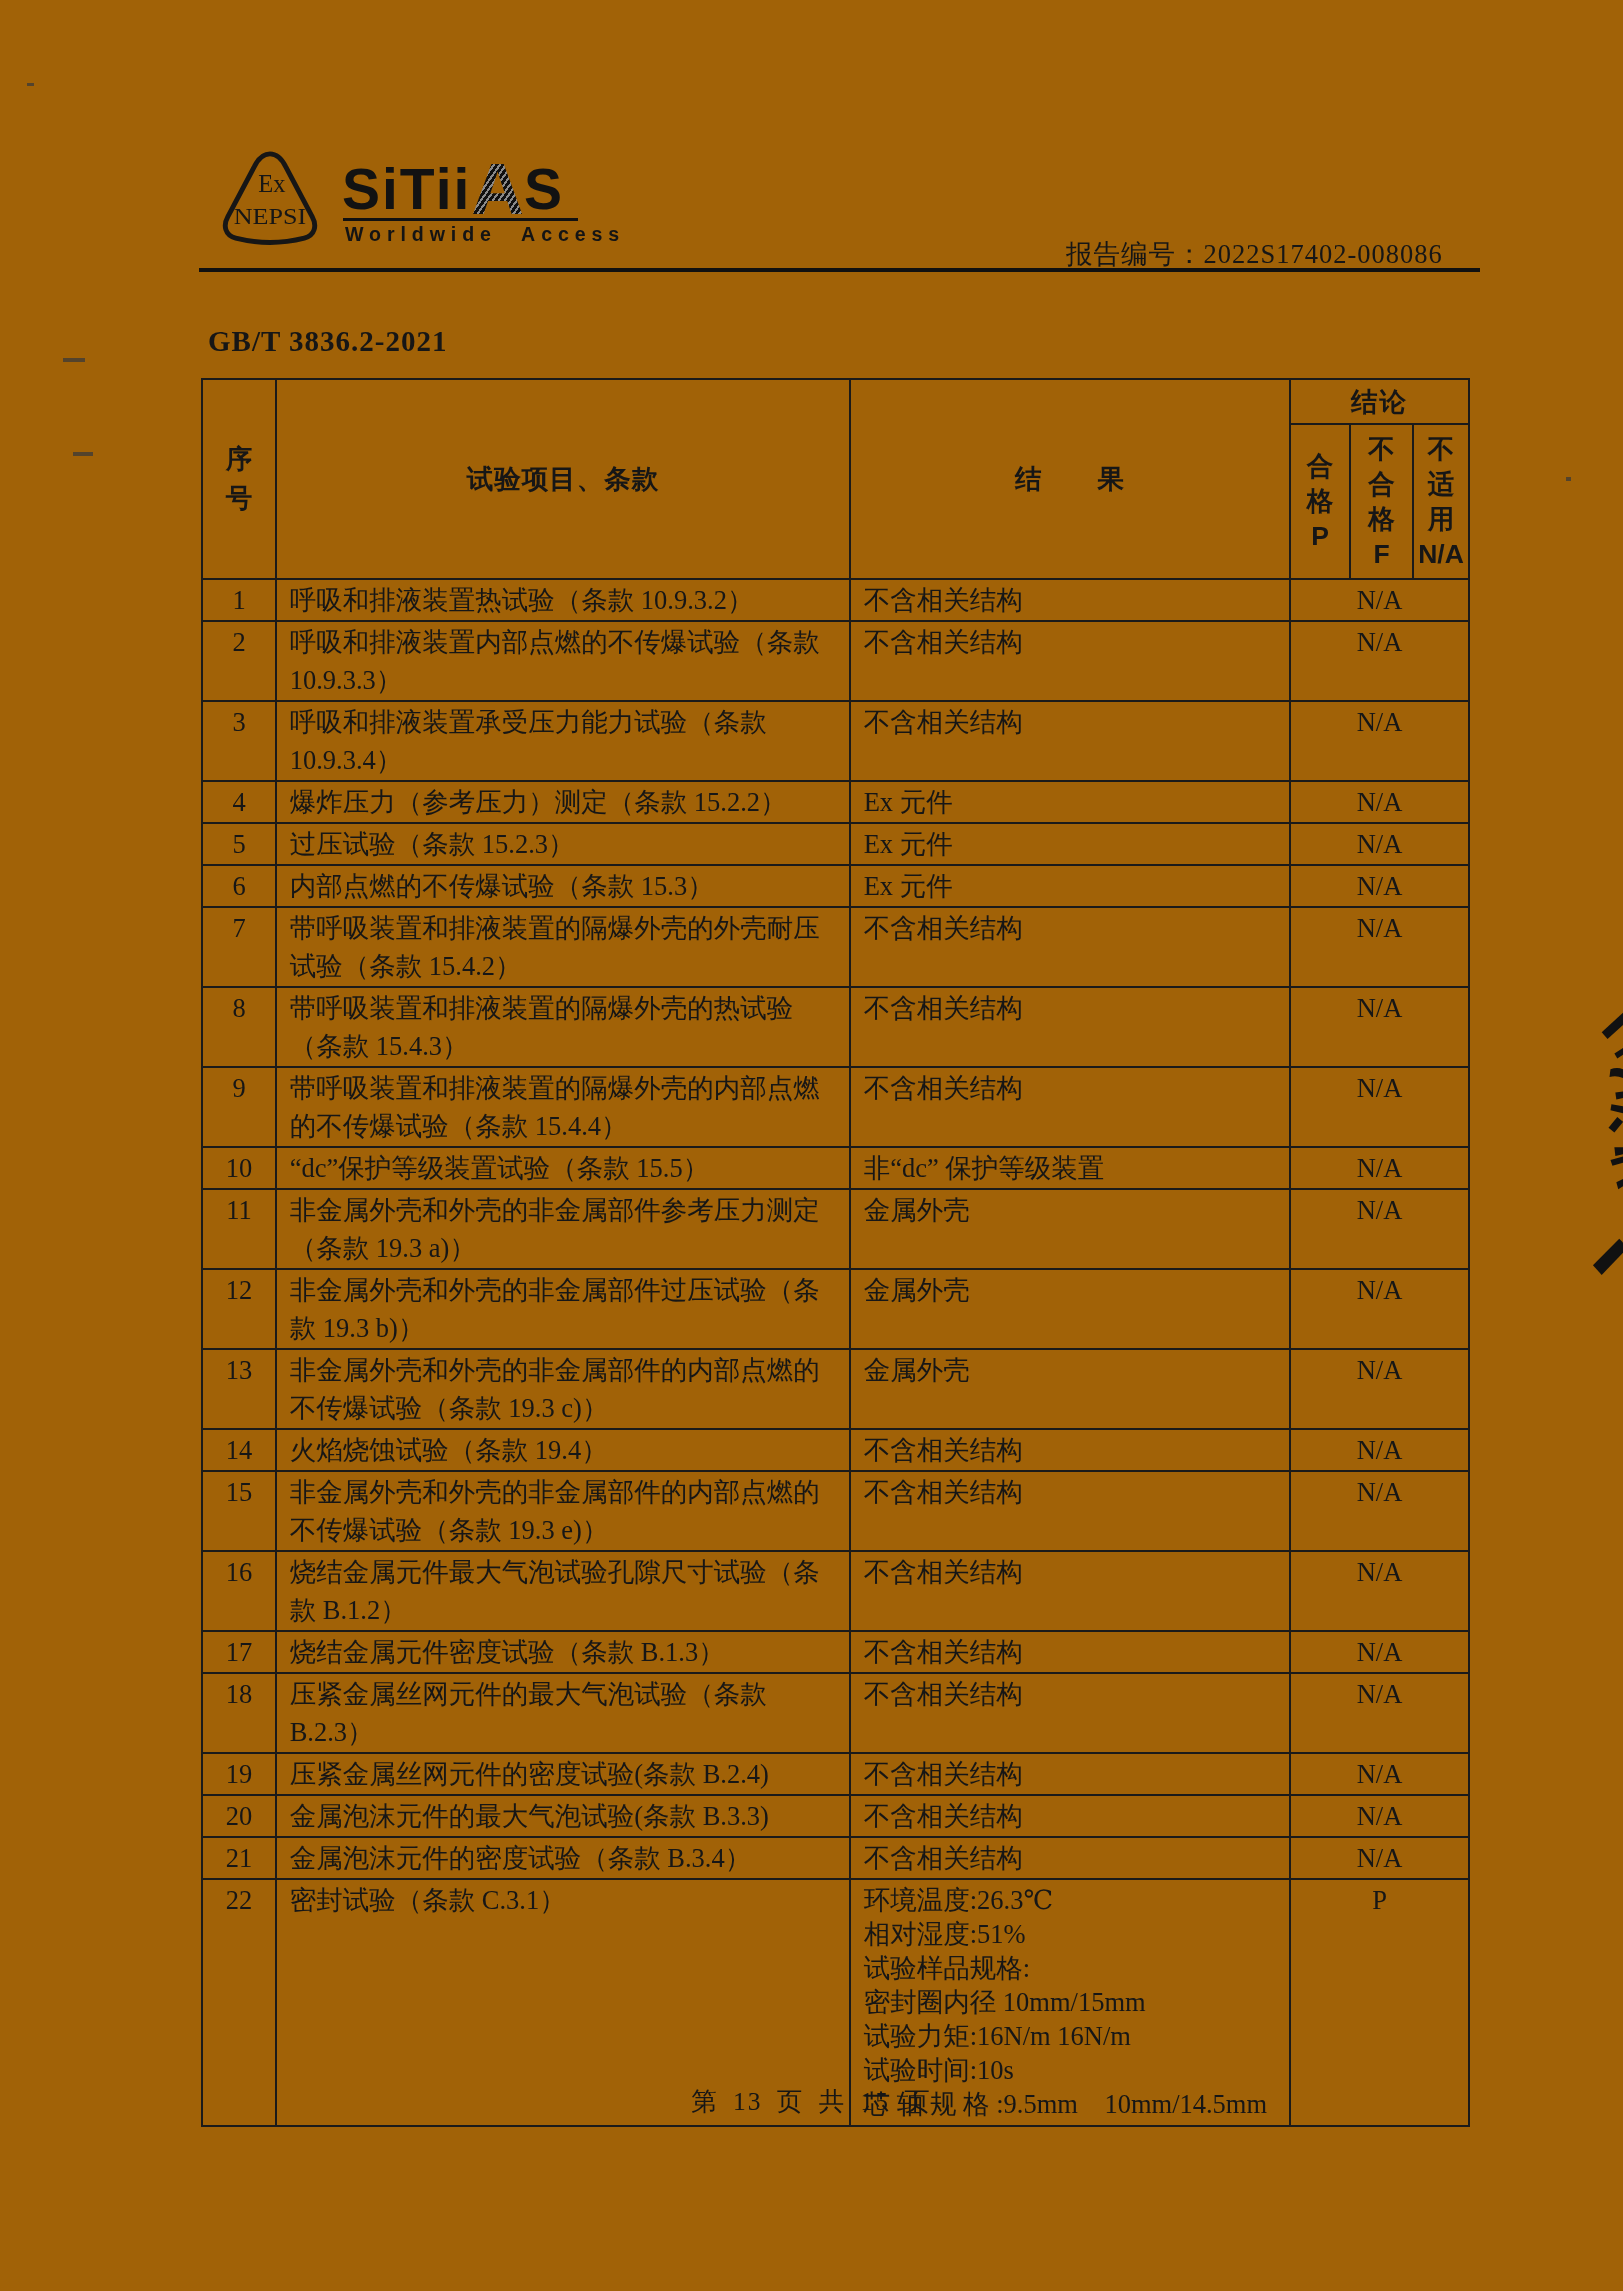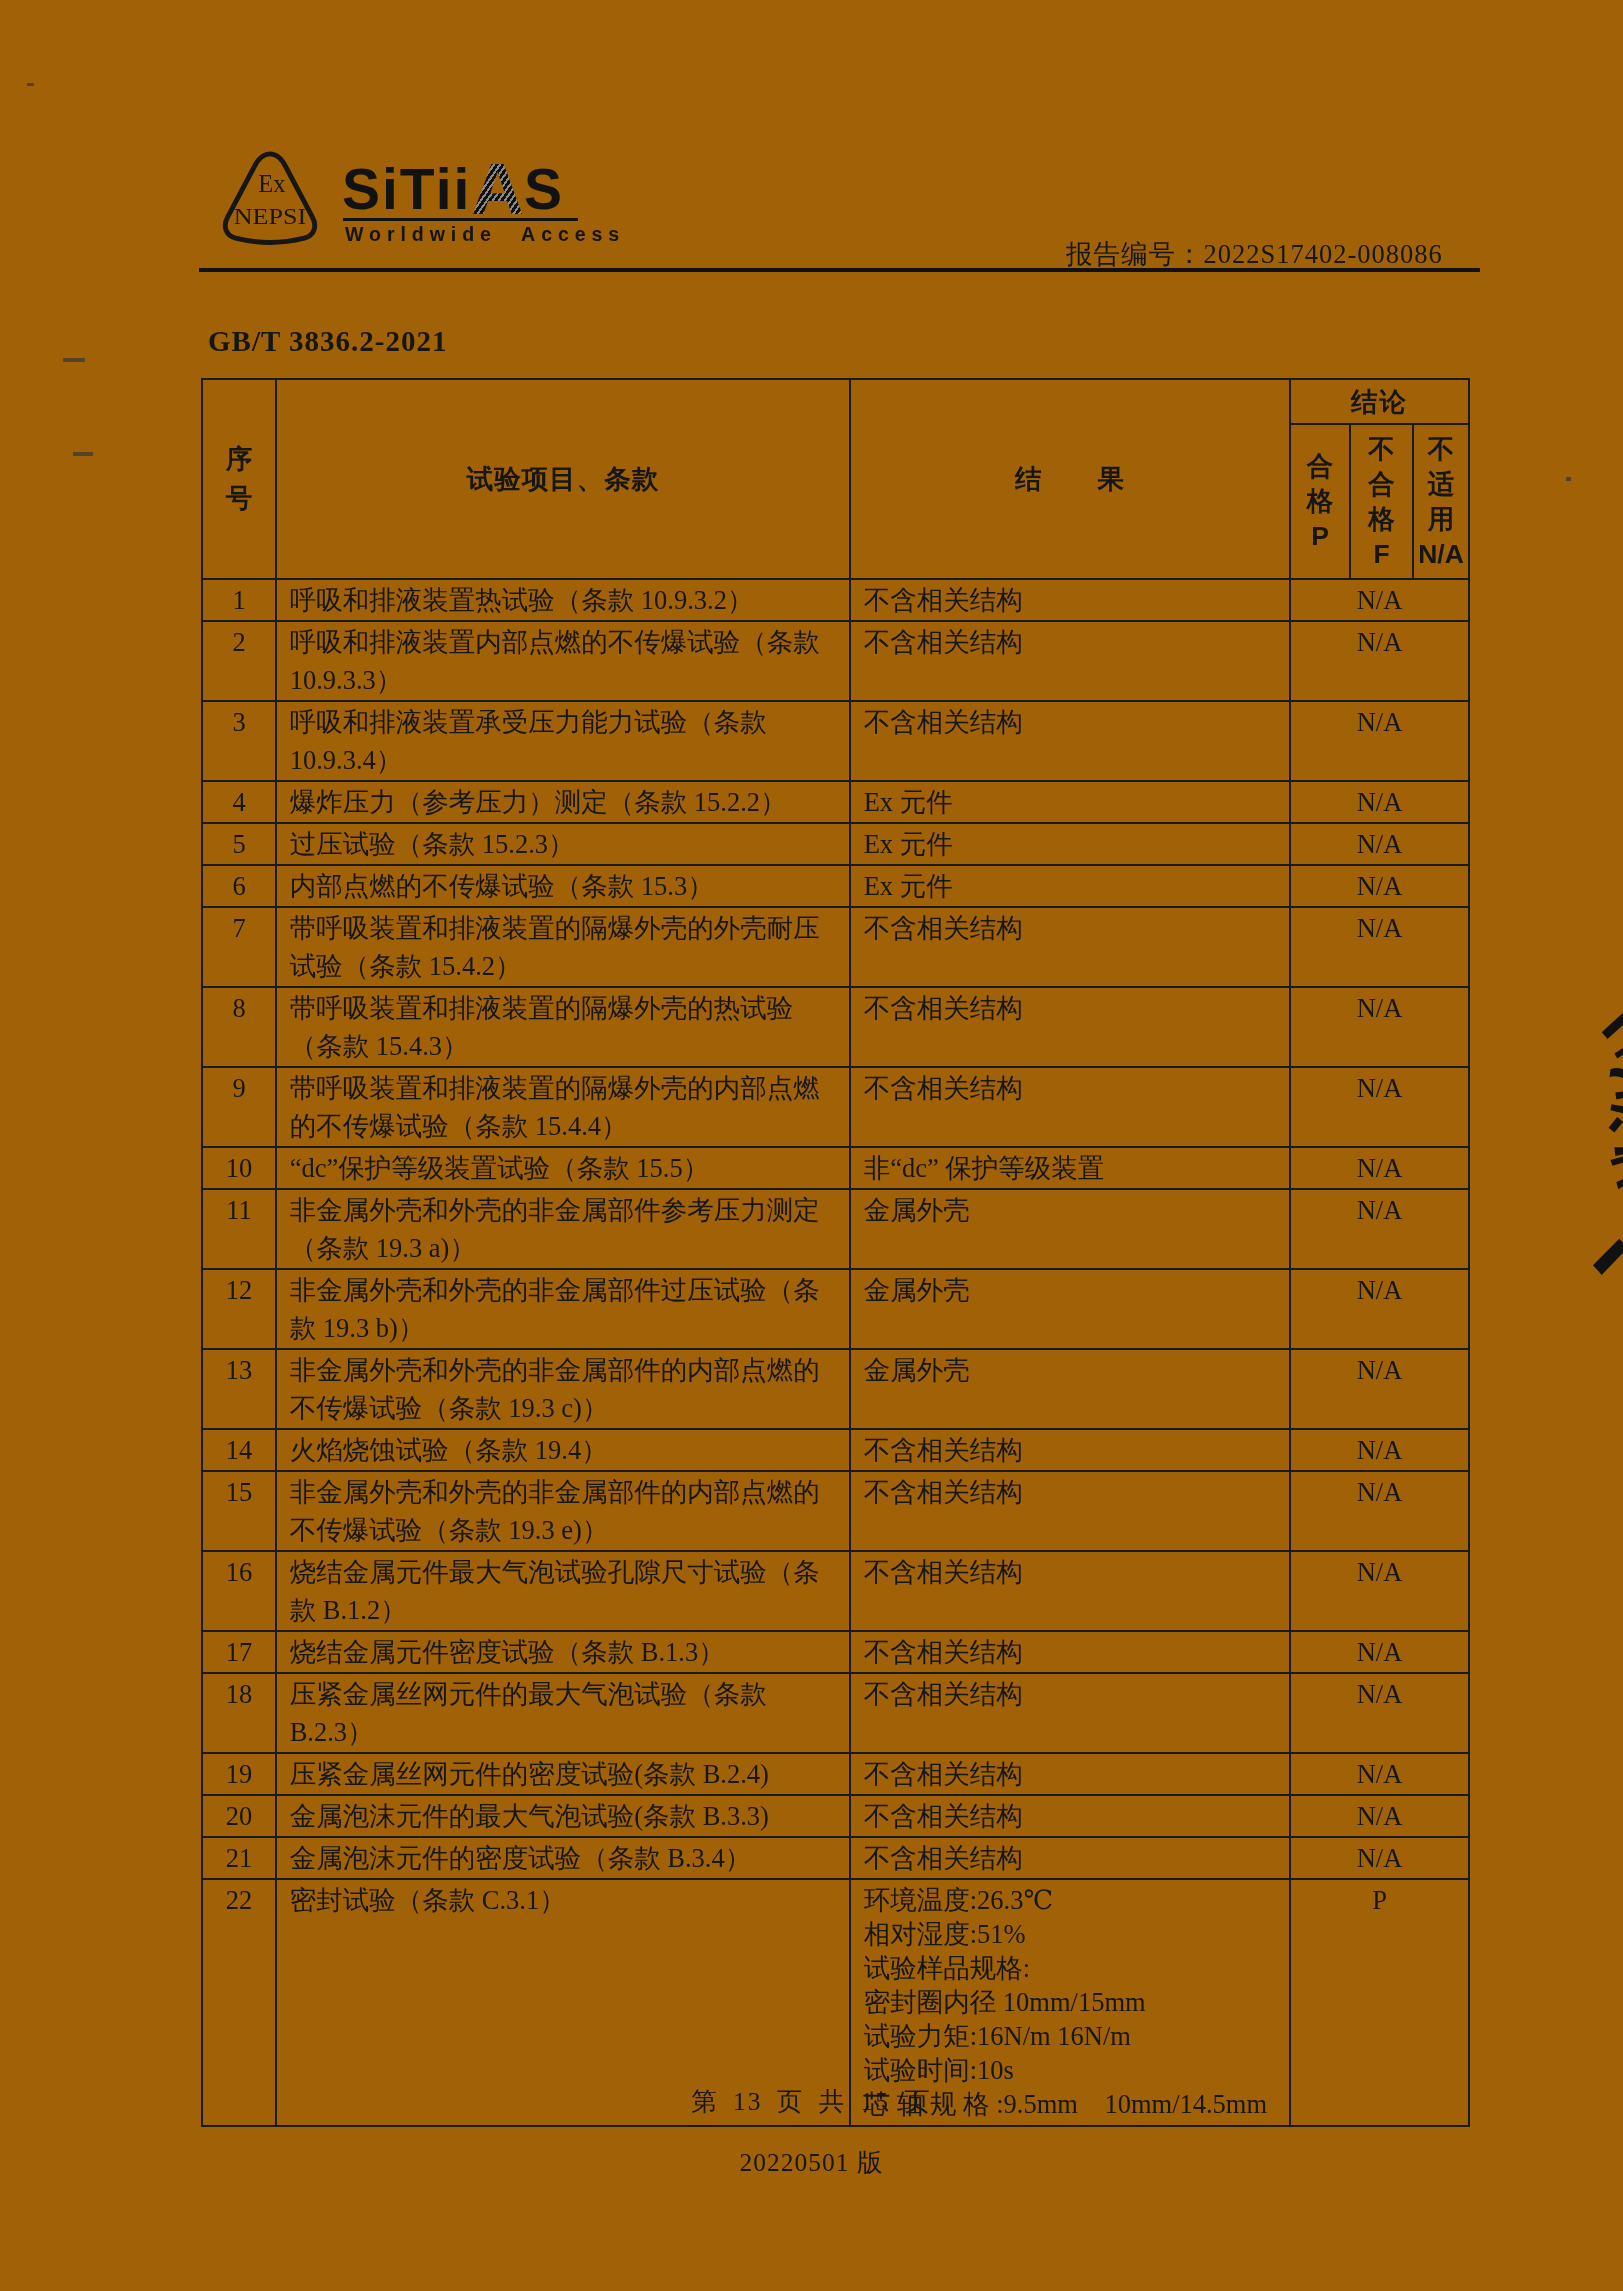--- a/index.html
+++ b/index.html
@@ -296,21 +296,20 @@
 试验力矩:16N/m 16N/m
 试验时间:10s
 芯 轴 规 格 :9.5mm　10mm/14.5mm</td>
       <td class="c-concl" colspan="3">P</td>
     </tr>
   </tbody>
     </table>
   </div>
 
   <div class="footer-page">第 13 页  共 15 页</div>
-  <div class="footer-version">20220501 版</div>
 
   <svg class="edge-stamp" viewBox="0 0 40 300">
     <path d="M12 24 L35 3 L40 11 L18 31 Z"></path>
     <path d="M25 46 l11 -7 3 5 -11 7 z"></path>
     <path d="M21 62 q8 -3 15 1 l-2 8 q-7 -3 -14 -1 z"></path>
     <path d="M26 86 l13 -2 1 6 -13 3 z"></path>
     <path d="M22 98 l17 3 -2 7 -16 -4 z"></path>
     <path d="M19 122 l9 -11 6 5 -9 11 z"></path>
     <path d="M25 142 l14 0 0 6 -13 3 z"></path>
     <path d="M21 155 l18 -5 2 6 -18 5 z"></path>

